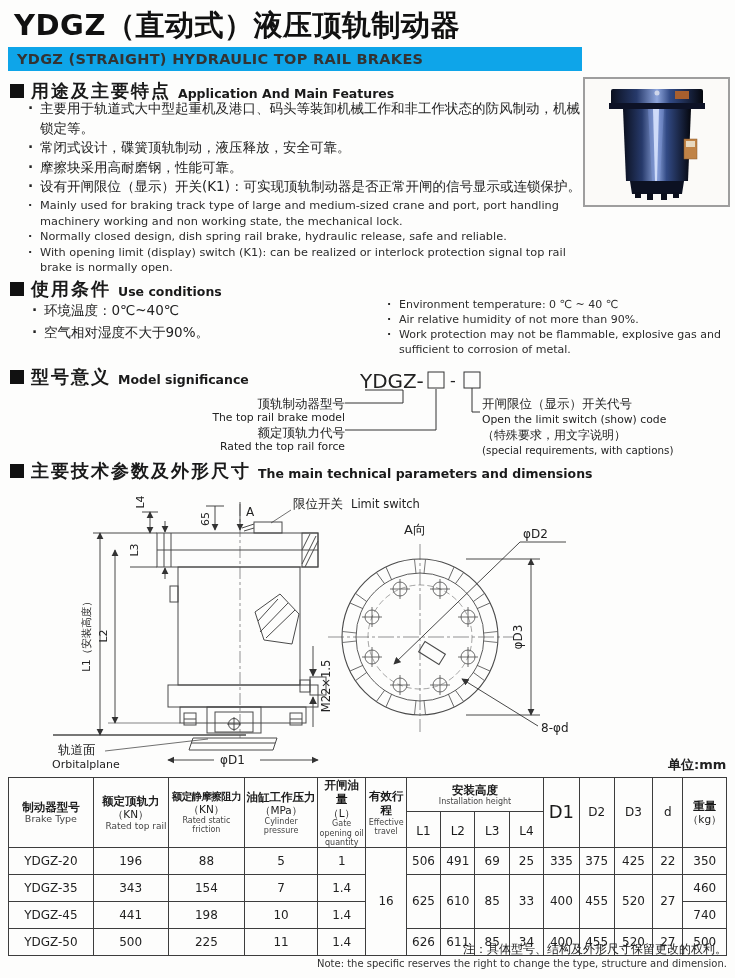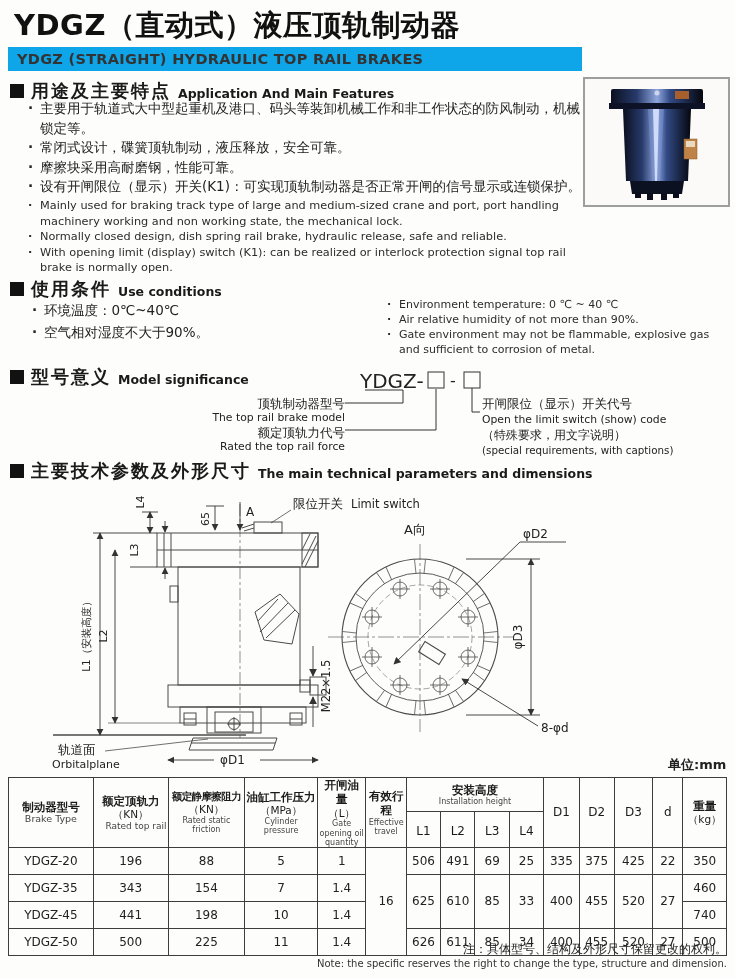--- a/index.html
+++ b/index.html
@@ -93,21 +93,21 @@
     <span class="cn">使用条件</span>
     <span class="en">Use conditions</span>
   </div>
   <ul class="blist cnl" style="left:30px;top:299px;width:350px;line-height:22px;">
     <li>环境温度：0℃~40℃</li>
     <li>空气相对湿度不大于90%。</li>
   </ul>
   <ul class="blist enl" style="left:385px;top:297px;width:345px;font-size:11px;line-height:15px;">
     <li>Environment temperature: 0 ℃ ~ 40 ℃</li>
     <li>Air relative humidity of not more than 90%.</li>
-    <li>Gate environment may not be flammable, explosive gas and sufficient to corrosion of metal.</li>
+    <li>Work protection may not be flammable, explosive gas and sufficient to corrosion of metal.</li>
   </ul>
 
   <div class="sec" style="left:10px;top:365px;">
     <span class="sq"></span>
     <span class="cn">型号意义</span>
     <span class="en">Model significance</span>
   </div>
   <svg class="dsvg" style="left:210px;top:362px;" width="515" height="100" viewBox="0 0 515 100">
     <g stroke="#333" fill="none" stroke-width="1">
       <rect x="218" y="10" width="16" height="16"></rect>
@@ -325,21 +325,21 @@
         </th>
         <th rowspan="2">
           <span class="th-cn">有效行程</span>
           <span class="th-en">Effective travel</span>
         </th>
         <th colspan="4">
           <span class="th-cn">安装高度</span>
           <span class="th-en">Installation height</span>
         </th>
         <th rowspan="2">
-            <span class="th-cn" style="font-weight:normal;font-size:12px;">D1</span>
+            <span class="th-cn" style="font-weight:normal;font-size:18px;">D1</span>
           </th>
         <th rowspan="2">
             <span class="th-cn" style="font-weight:normal;font-size:12px;">D2</span>
           </th>
         <th rowspan="2">
             <span class="th-cn" style="font-weight:normal;font-size:12px;">D3</span>
           </th>
         <th rowspan="2">
             <span class="th-cn" style="font-weight:normal;font-size:12px;">d</span>
           </th>

